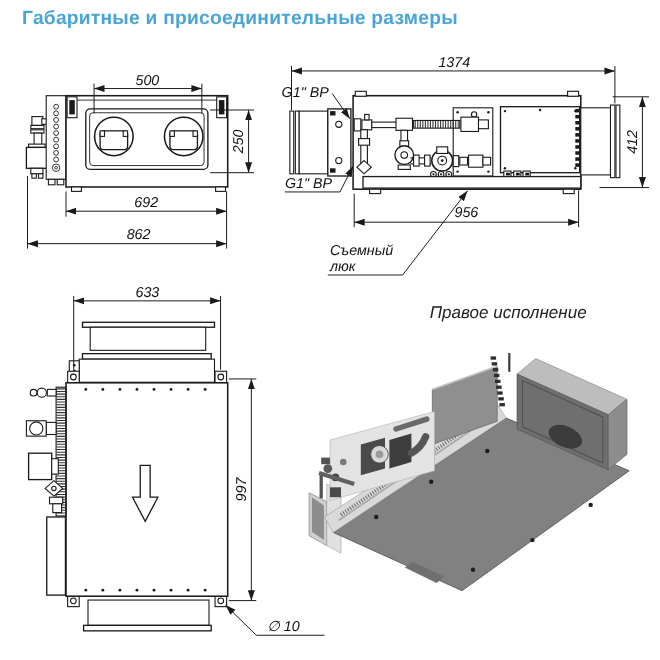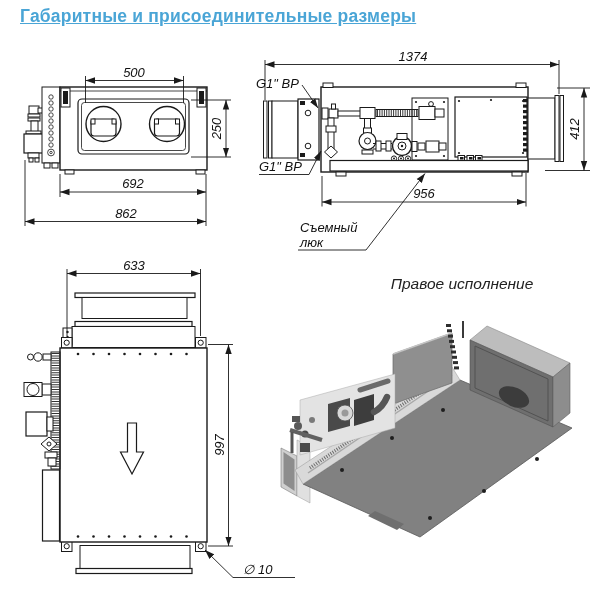--- a/index.html
+++ b/index.html
@@ -1,19 +1,19 @@
 <!DOCTYPE html>
 <html><head>
 <meta charset="utf-8">
 <style>
   html,body{margin:0;padding:0;background:#ffffff;}
   #stage{position:relative;width:600px;height:600px;background:#fff;overflow:hidden;
          font-family:"Liberation Sans",sans-serif;}
   #page-title{position:absolute;left:20px;top:6px;font-size:17.5px;font-weight:700;
-              color:#4aa5d6;letter-spacing:0.2px;text-decoration:underline;}
+              color:#4aa5d6;letter-spacing:0.2px;}
   svg{position:absolute;left:0;top:0;}
   .s   {stroke:#1a1a1a;fill:none;stroke-width:1;}
   .s14 {stroke-width:1.4;}
   .s12 {stroke-width:1.2;}
   .s08 {stroke-width:0.8;}
   .w   {fill:#ffffff;}
   .fd  {fill:#1a1a1a;stroke:none;}
   .dim {stroke:#1a1a1a;stroke-width:0.9;fill:none;}
   .dimtxt{font-family:"Liberation Sans",sans-serif;font-style:italic;font-size:13px;fill:#111;}
   .lbltxt{font-family:"Liberation Sans",sans-serif;font-style:italic;font-size:13px;fill:#111;}

